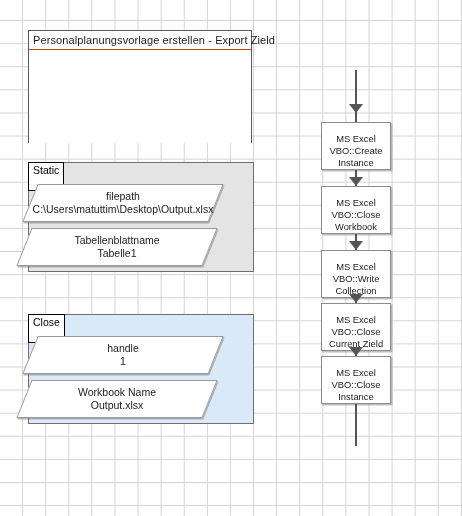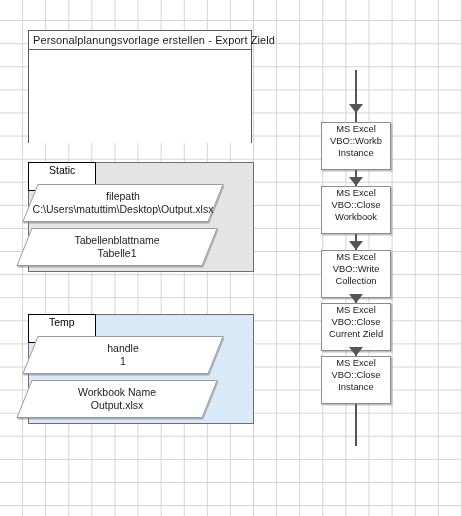--- a/index.html
+++ b/index.html
@@ -75,21 +75,21 @@
   }
   .panel-tag {
     position: absolute;
     left: -1px;
     top: -1px;
     background: #ffffff;
     border: 1px solid #000000;
     font-size: 10.5px;
     line-height: 15px;
     height: 29px;
-    padding: 0 20px;
+    padding: 0 4px;
     color: #000000;
     box-sizing: border-box;
     white-space: nowrap;
   }
 
   
   .data-item {
     position: absolute;
     width: 186px;
     height: 38px;
@@ -155,21 +155,21 @@
     position: absolute;
     left: 11px;
     width: 70px;
     height: 48px;
     background: #ffffff;
     border: 1px solid #8c8c8c;
     box-shadow: 1.5px 1.5px 0 rgba(130,130,130,0.5);
     display: flex;
     flex-direction: column;
     align-items: center;
-    justify-content: flex-start;
+    justify-content: flex-end;
     box-sizing: border-box;
     overflow: hidden;
   }
   .action span {
     font-size: 9.4px;
     color: #1b1b1b;
     line-height: 1.26;
     white-space: nowrap;
   }
   .a1 { top: 122px; }
@@ -228,21 +228,21 @@
   </div>
 
   <div class="data-item di-sheet">
     <div class="inner">
       <div class="d-name">Tabellenblattname</div>
       <div class="d-value">Tabelle1</div>
     </div>
   </div>
 
   <div class="panel panel-temp">
-    <div class="panel-tag">Temp</div>
+    <div class="panel-tag">Close</div>
   </div>
 
   <div class="data-item di-handle">
     <div class="inner">
       <div class="d-name">handle</div>
       <div class="d-value">1</div>
     </div>
   </div>
 
   <div class="data-item di-workbook">
@@ -253,21 +253,21 @@
   </div>
 
   <div class="flow">
 
 
     <div class="conn c1"></div>
     <div class="arrowhead h1"></div>
 
     <div class="action a1">
       <span>MS Excel</span>
-      <span>VBO::Workb</span>
+      <span>VBO::Create</span>
       <span>Instance</span>
     </div>
 
     <div class="conn c2"></div>
     <div class="arrowhead h2"></div>
 
     <div class="action a2">
       <span>MS Excel</span>
       <span>VBO::Close</span>
       <span>Workbook</span>

